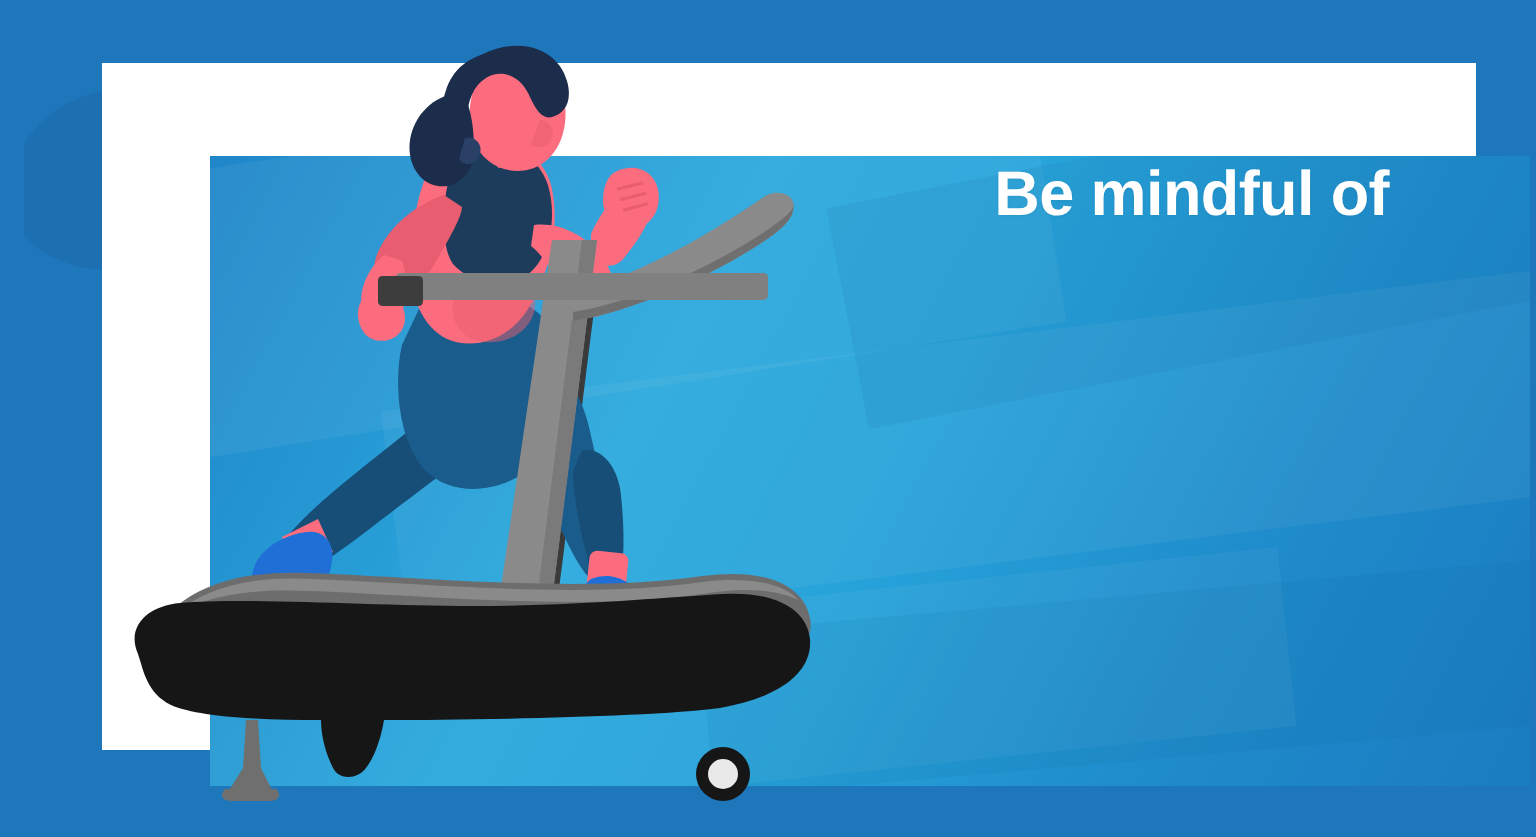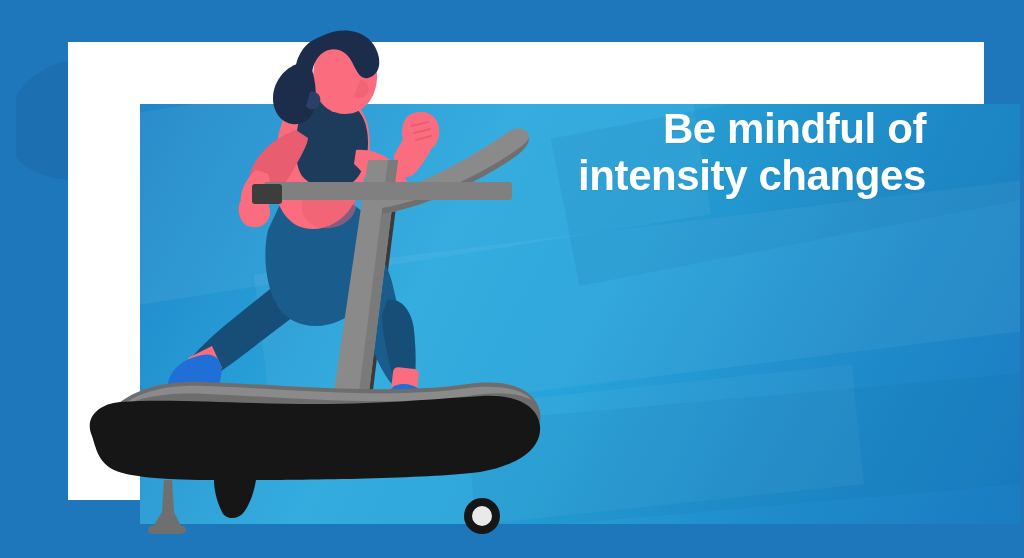--- a/index.html
+++ b/index.html
@@ -180,16 +180,15 @@
       <path d="M134,526 L168,526 C172,530 170,534 164,534 L138,534 C132,534 130,530 134,526 Z" fill="#6f6f6f"></path>
 
       <circle cx="466" cy="516" r="18" fill="#161616"></circle>
       <circle cx="466" cy="516" r="10" fill="#e9e9e9"></circle>
 
     </svg>
   </div>
 
   <div class="headline">
     <span>Be mindful of</span>
-    <span class="l2">intensity changes</span>
   </div>
 
 </div>
 
 </body></html>

